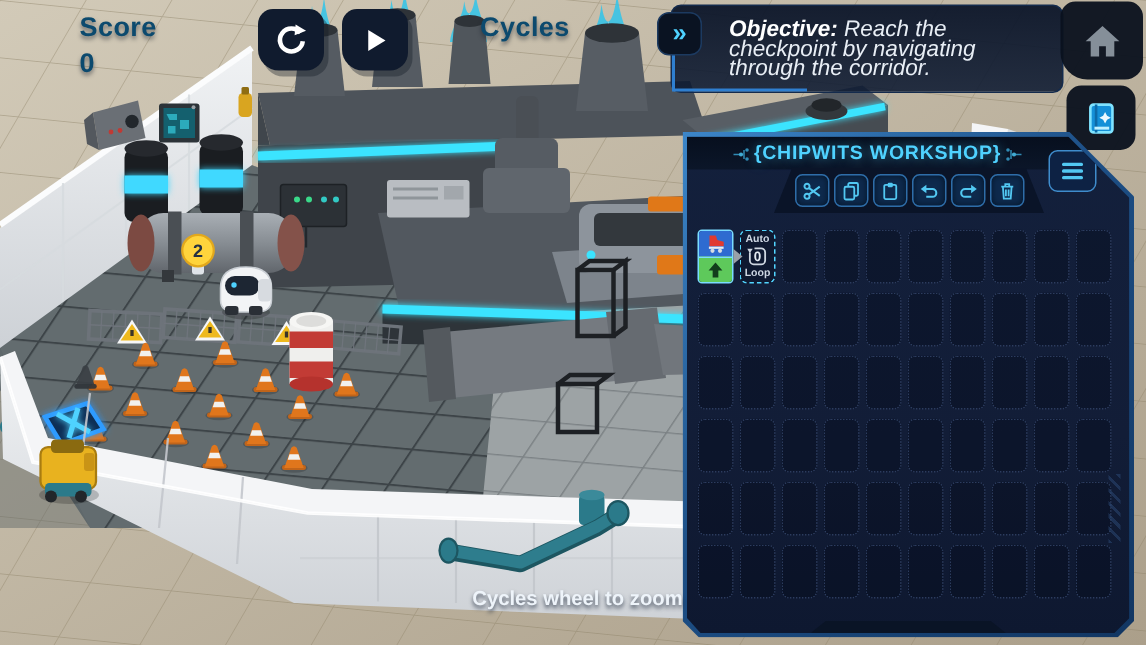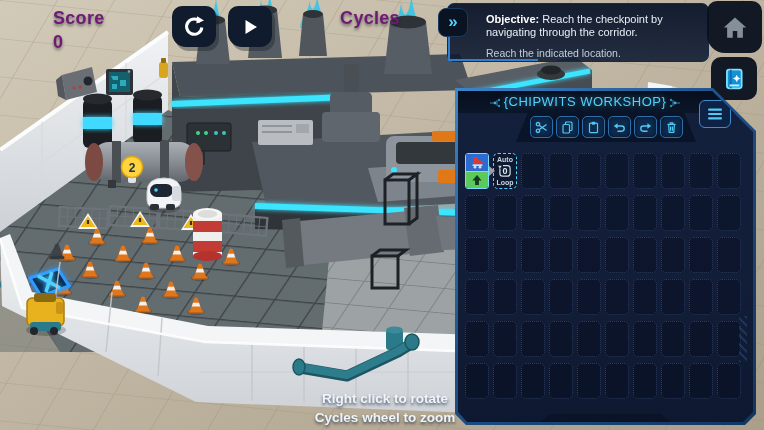--- a/index.html
+++ b/index.html
@@ -2,64 +2,64 @@
 <html><head>
 <meta charset="utf-8">
 <style>
   * { margin:0; padding:0; box-sizing:border-box; }
   body { background:#222; font-family:"Liberation Sans", sans-serif; }
   .stage { position:relative; width:764px; height:430px; overflow:hidden;
            background:#bfb6a2; user-select:none; }
   .stage svg.scene { position:absolute; left:0; top:0; }
 
   
-  .hudtxt { position:absolute; font-weight:bold; color:#701a75;
+  .hudtxt { position:absolute; font-weight:bold; color:#0c4a6e;
             text-shadow:0 2px 3px rgba(25,32,45,.55); font-size:18px; letter-spacing:.3px; }
   .score-label { left:53px; top:8px; }
   .score-value { left:53px; top:32px; }
-  .cycles-label { left:320px; top:8px; width:100px; text-align:center; }
+  .cycles-label { left:320px; top:8px; width:100px; text-align:left; }
   .cycles-value { left:320px; top:32px; width:100px; text-align:right; }
 
   
   .simbtn { position:absolute; width:44px; height:41px; background:#101b2e;
             border:none; border-radius:10px 10px 12px 14px; cursor:pointer;
             box-shadow:3px 4px 0 rgba(15,22,35,.35); display:flex; align-items:center; justify-content:center; }
   .btn-reset { left:172px; top:6px; }
   .btn-play  { left:228px; top:6px; }
 
   
   .objective { position:absolute; left:447px; top:3px; width:262px; height:59px;
                background:linear-gradient(180deg, rgba(10,20,40,.94), rgba(13,26,50,.88));
                border:1px solid #142b4d; border-radius:7px; padding:9px 8px 0 38px; }
   .objective::before { content:""; position:absolute; left:0; bottom:0; width:2px; height:30px; background:#2f7fd0; }
   .objective::after  { content:""; position:absolute; left:0; bottom:0; width:90px; height:2px; background:#2f7fd0; border-bottom-left-radius:7px; }
   .obj-chevron { position:absolute; left:-10px; top:4px; width:30px; height:29px;
                  background:#0a1322; border:1px solid #1c3a60; border-radius:8px;
                  color:#4fd2ff; font-size:17px; font-weight:bold; line-height:26px; text-align:center; cursor:pointer; }
-  .obj-line1 { font-size:11px; color:#e8eef5; line-height:13px; }
+  .obj-line1 { font-size:15px; color:#e8eef5; line-height:13px;font-style:italic; }
   .obj-line1 b { color:#ffffff; }
   .obj-line2 { font-size:10.5px; color:#c2cedc; margin-top:8px; }
 
   .sq-btn { position:absolute; background:rgba(10,17,30,.95); border:none; cursor:pointer;
             display:flex; align-items:center; justify-content:center; }
   .home-btn { left:707px; top:1px; width:55px; height:52px; border-radius:10px 10px 12px 18px; }
   .book-btn { left:711px; top:57px; width:46px; height:43px; border-radius:10px; }
 
   
   .workshop { position:absolute; left:455px; top:88px; width:301px; height:337px; }
   .ws-frame { position:absolute; inset:0;
               background:linear-gradient(135deg,#3c86c9 0%, #1d4f86 45%, #123662 100%);
               clip-path:polygon(0 0,258px 0,301px 43px,301px 326px,290px 337px,11px 337px,0 326px); }
   .ws-inner { position:absolute; inset:3px; overflow:hidden;
               background:linear-gradient(180deg,#13203c 0%, #121d37 60%, #0e1830 100%);
               clip-path:polygon(0 0,254px 0,295px 41px,295px 321px,285px 331px,9px 331px,0 321px); }
   .ws-head { position:absolute; top:0; left:0; width:100%; height:22px;
              background:linear-gradient(180deg,#070f1e,#0b1629); }
   .ws-title-row { position:absolute; top:3px; left:0; width:254px; text-align:center;
-                  color:#4fd2ff; font-size:13px; font-weight:normal; letter-spacing:.5px;
+                  color:#4fd2ff; font-size:13px; font-weight:bold; letter-spacing:.5px;
                   text-shadow:0 0 7px rgba(79,210,255,.55); white-space:nowrap; }
   .ws-title-row .deco { display:inline-block; vertical-align:middle; margin:0 3px; opacity:.8; }
   .ws-toolbar-band { position:absolute; top:21px; left:58px; width:180px; height:30px;
                      background:#0a1428; clip-path:polygon(12px 0,168px 0,180px 100%,0 100%);
                      display:flex; align-items:center; justify-content:center; gap:3px; }
   .tbtn { width:23px; height:22px; background:#0e2a4d; border:1px solid #2e6da8; border-radius:5px;
           display:flex; align-items:center; justify-content:center; cursor:pointer;
           box-shadow:inset 0 0 4px #041426; }
   .ws-menu-btn { position:absolute; top:9px; left:241px; width:32px; height:28px;
                  background:#0d2244; border:1px solid #3f8ccc; border-radius:6px; cursor:pointer;
@@ -391,21 +391,20 @@
       <polygon points="6.5,4 18,11 6.5,18" fill="#fff"></polygon>
     </svg>
   </button>
 
   <div class="objective">
     <div class="obj-chevron">»</div>
     <div class="obj-line1">
       <b>Objective:</b>
       <span>Reach the checkpoint by navigating through the corridor.</span>
     </div>
-    <div class="obj-line2">Reach the indicated location.</div>
   </div>
 
   <button class="sq-btn home-btn">
     <svg width="30" height="27" viewBox="0 0 26 24">
       <path d="M13,3 L23,12 H20 V21 H15 V15 H11 V21 H6 V12 H3 Z" fill="#858f99"></path>
     </svg>
   </button>
   <button class="sq-btn book-btn">
     <svg width="24" height="24" viewBox="0 0 22 22">
       <rect x="4.5" y="2.5" width="13.5" height="17" rx="2" fill="#1490d8" stroke="#7fe3ff" stroke-width="1.6"></rect>
@@ -570,16 +569,15 @@
           <div class="slot"></div>
           <div class="slot"></div>
         </div>
 
       <div class="ws-hatch"></div>
       <div class="ws-notch"></div>
     </div>
   </div>
 
   <div class="hints">
-    <div>Right click to rotate</div>
     <div>Cycles wheel to zoom</div>
   </div>
 </div>
 
 </body></html>

